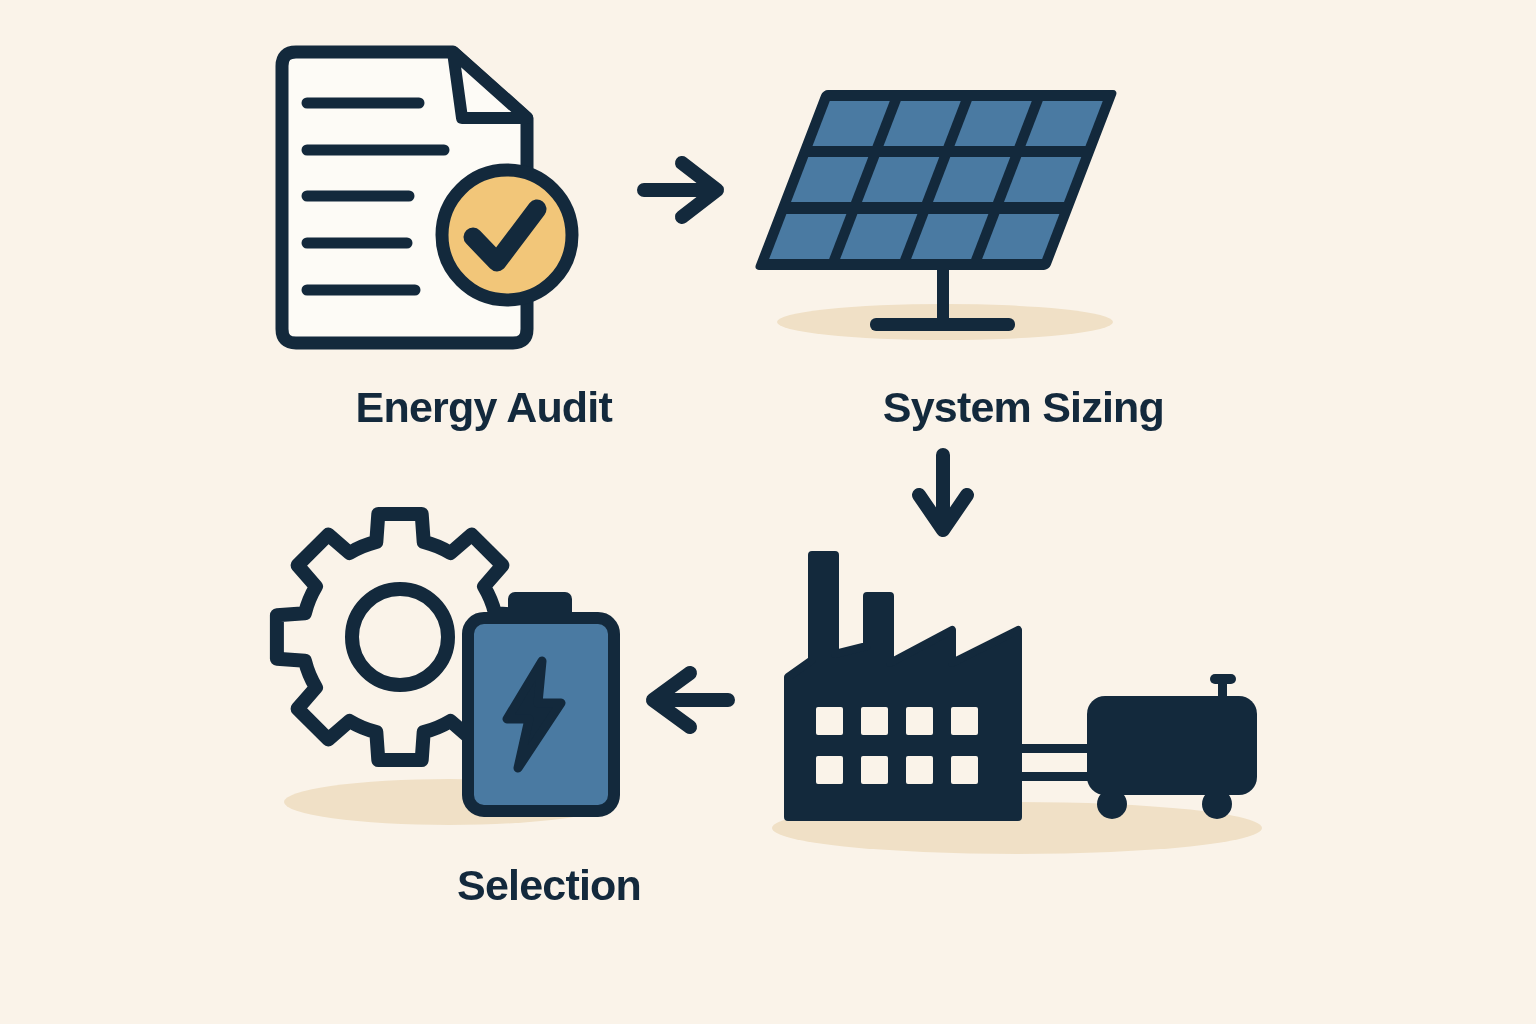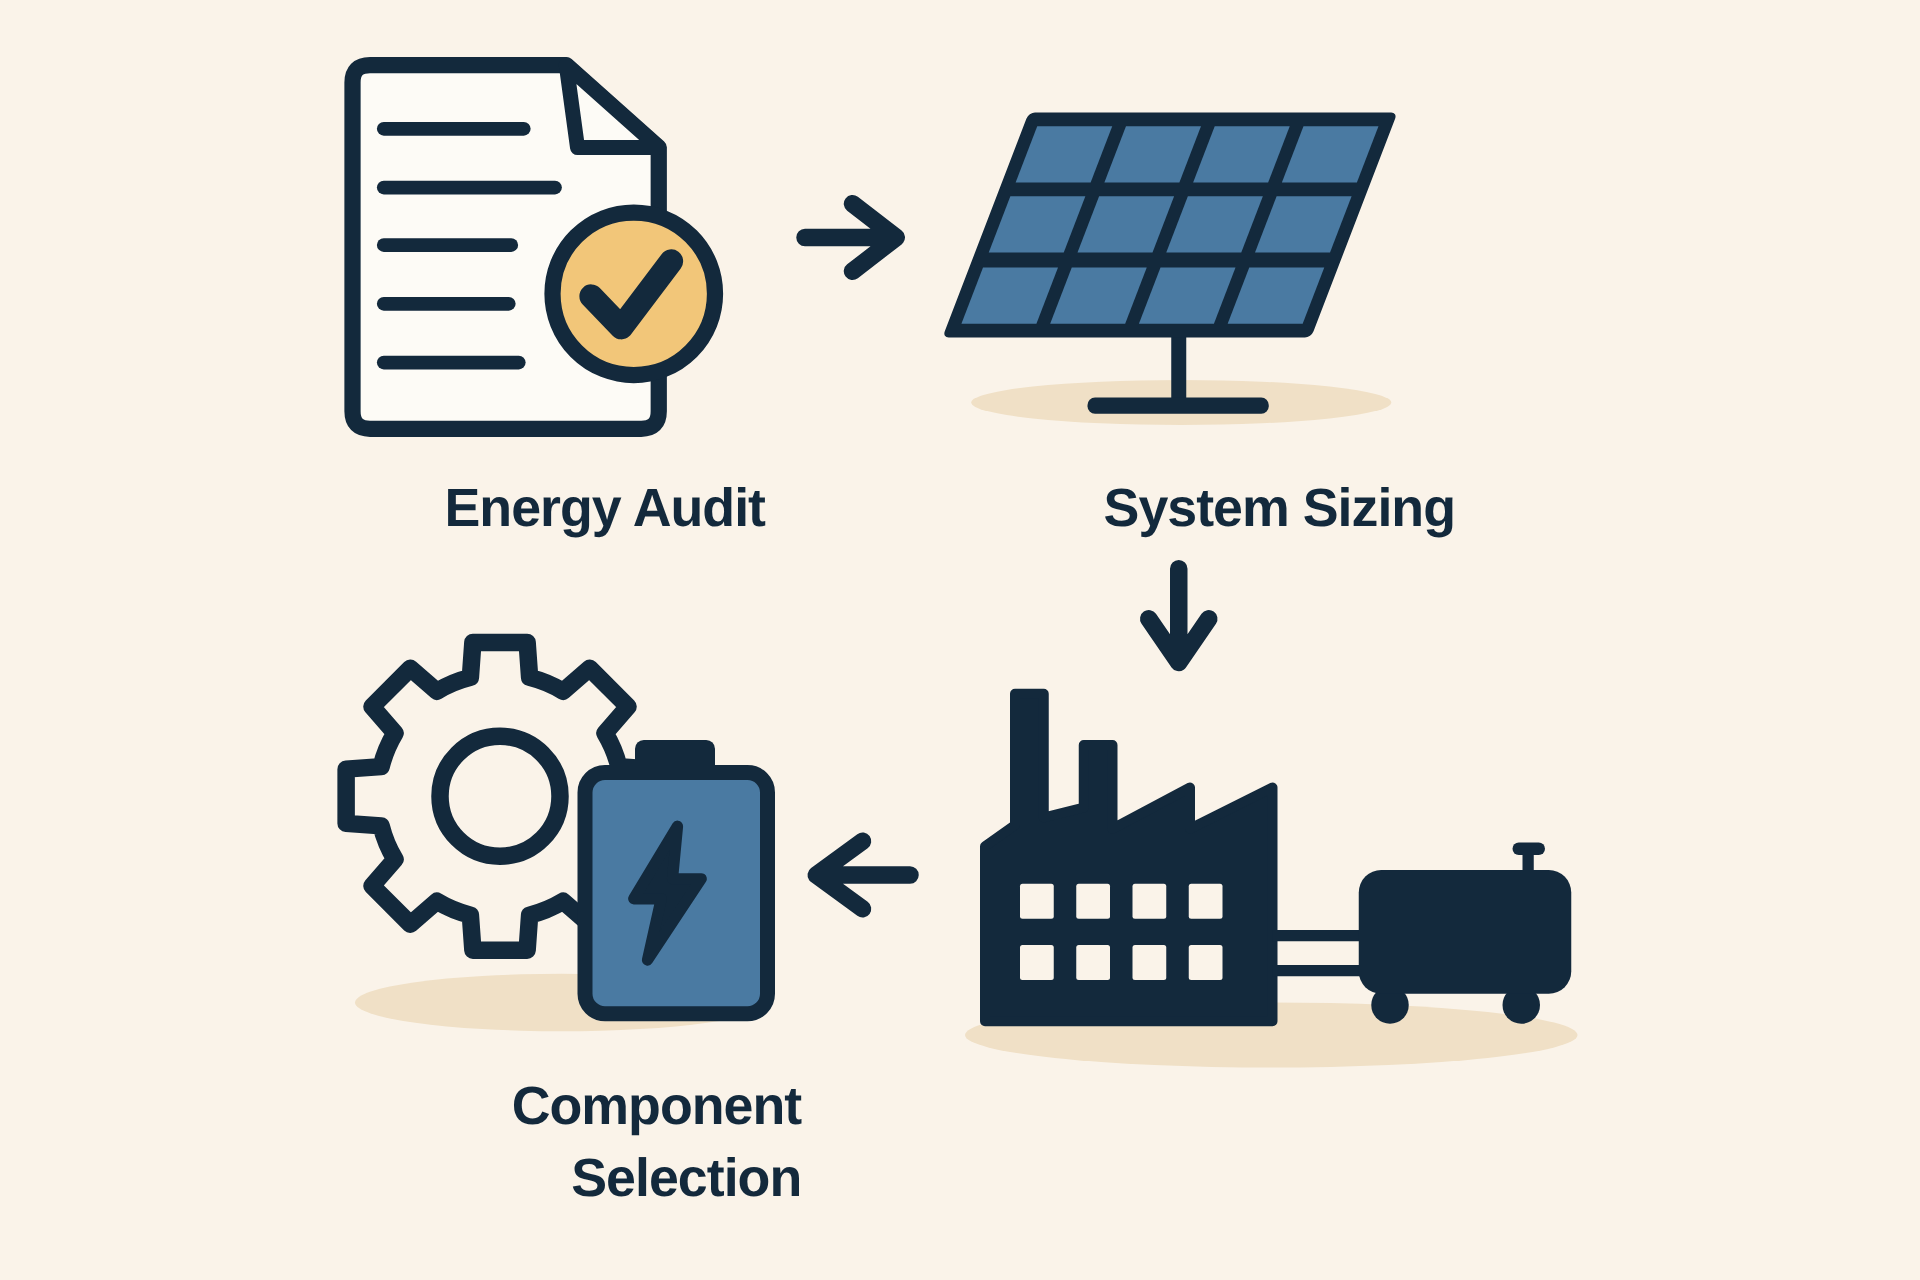--- a/index.html
+++ b/index.html
@@ -119,18 +119,17 @@
                L14.9,160.7 L14.9,117.3 L42.9,115.3
                A98,98 0 0 1 54.0,88.5
                L35.6,67.3 L66.3,36.6 L87.5,55.0
                A98,98 0 0 1 114.3,43.9 Z"></path>
       <circle fill="none" class="s-navy" stroke-width="14" cx="138" cy="139" r="48"></circle>
       <rect class="f-navy" x="246" y="94" width="64" height="30" rx="7"></rect>
       <rect class="f-blue s-navy" stroke-width="12" x="206" y="120" width="146" height="193" rx="16"></rect>
       <path class="f-navy s-navy" stroke-width="9" stroke-linecap="round" stroke-linejoin="round" d="M280,163 L245,221 L267,221 L256,270 L299,205 L276,205 Z"></path>
     </svg>
     <div class="step-label" style="left:241px;top:856px;width:400px">
-      <span class="line">Component</span>
       <span class="line">Selection</span>
     </div>
   </section>
 
 </div>
 
 </body></html>

